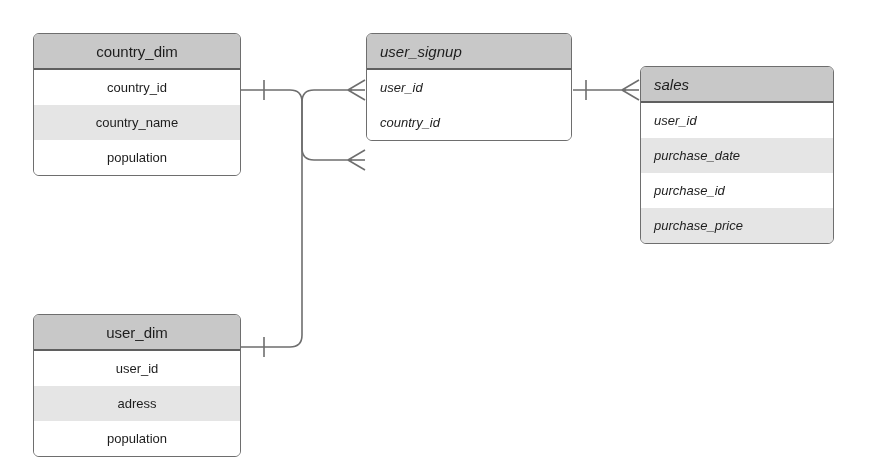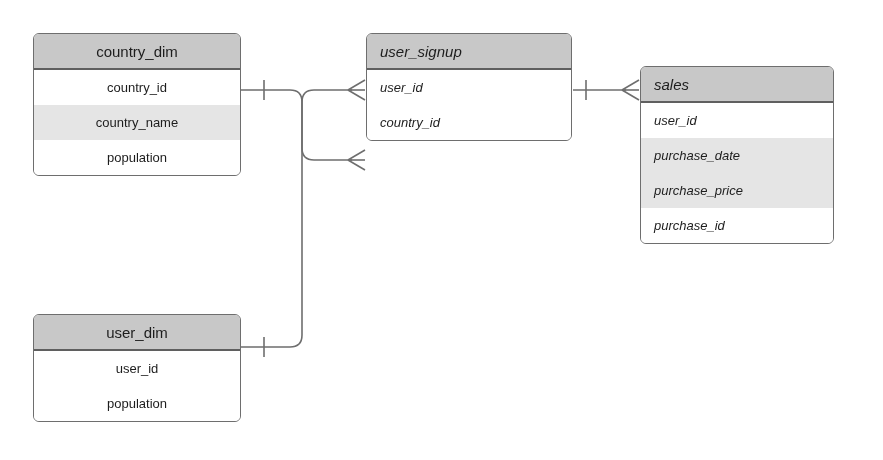--- a/index.html
+++ b/index.html
@@ -106,21 +106,22 @@
     </div>
     <div class="entity italic align-left" style="left: 366px; top: 33px; width: 206px;">
       <div class="ent-header">user_signup</div>
       <div class="ent-row">user_id</div>
       <div class="ent-row">country_id</div>
     </div>
     <div class="entity italic align-left" style="left: 640px; top: 30px; width: 194px; margin-top: 36px;">
       <div class="ent-header">sales</div>
       <div class="ent-row">user_id</div>
       <div class="ent-row shaded">purchase_date</div>
+      <div class="ent-row">purchase_id</div>
       <div class="ent-row shaded">purchase_price</div>
-      <div class="ent-row">purchase_id</div>
     </div>
     <div class="entity align-center" style="left: 33px; top: 290px; width: 208px; margin-top: 24px;">
       <div class="ent-header">user_dim</div>
       <div class="ent-row">user_id</div>
+      <div class="ent-row shaded">adress</div>
       <div class="ent-row">population</div>
     </div>
   </div>
 
 </body></html>

